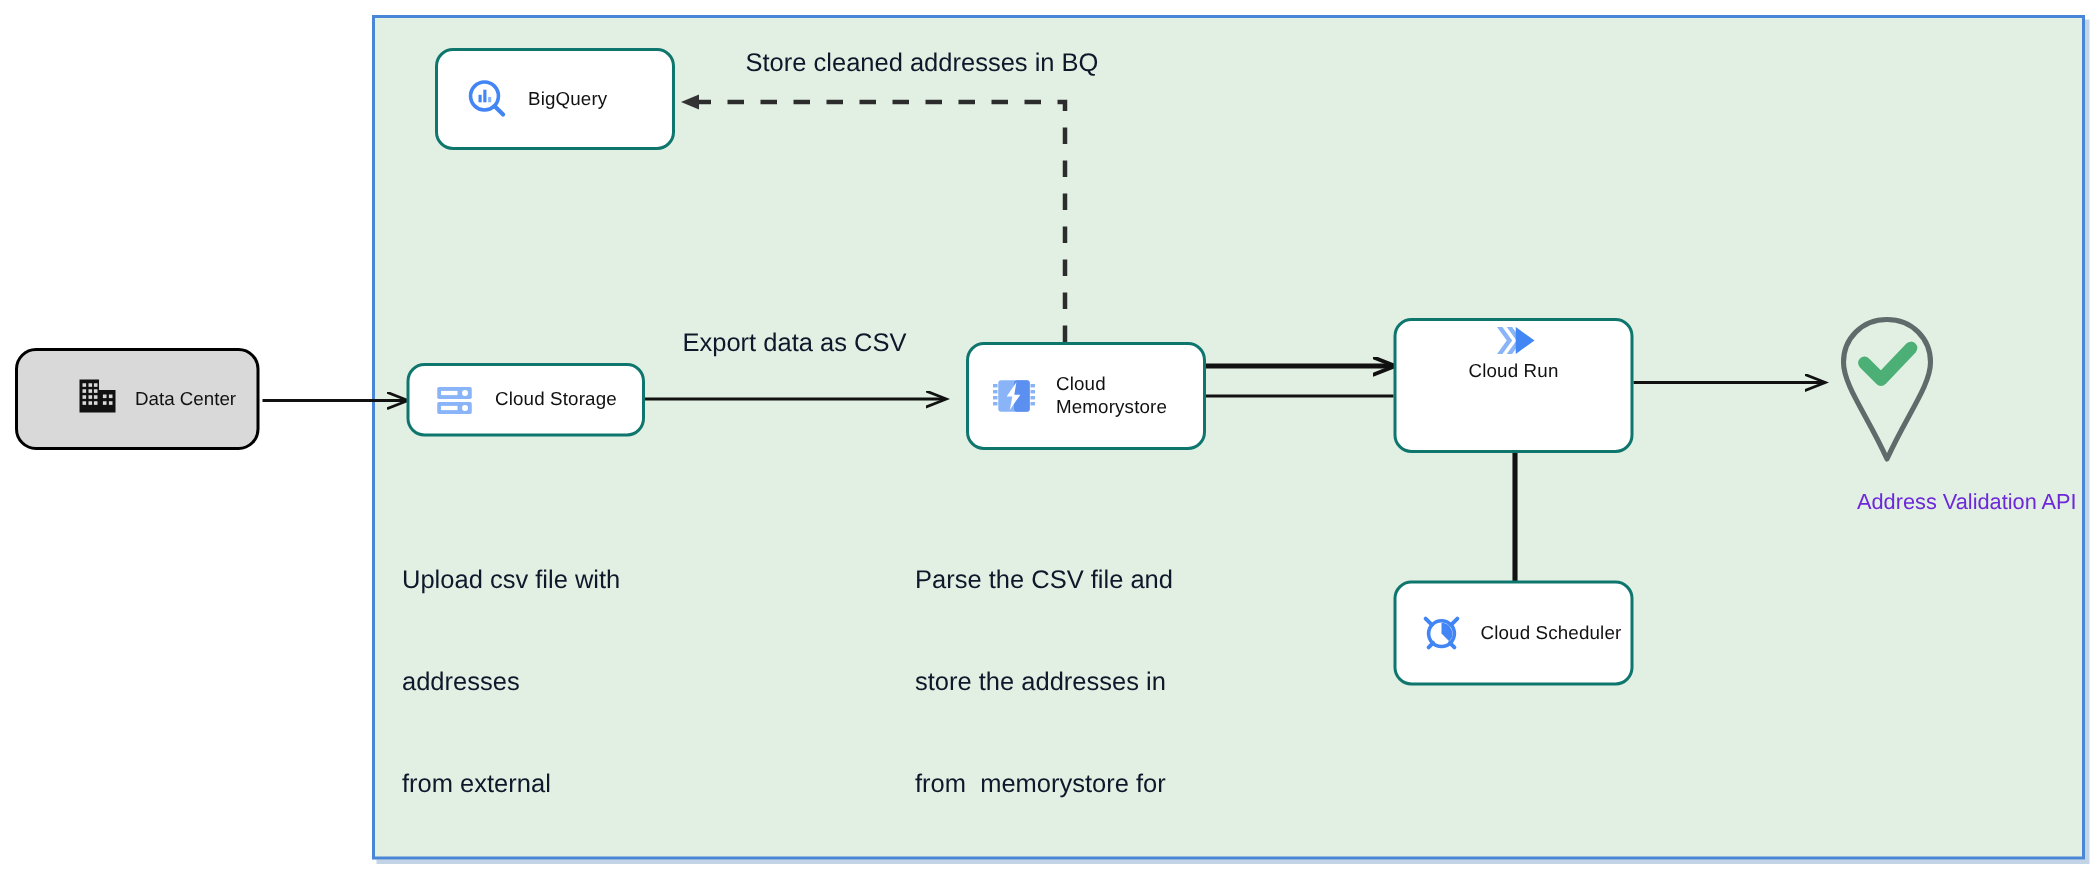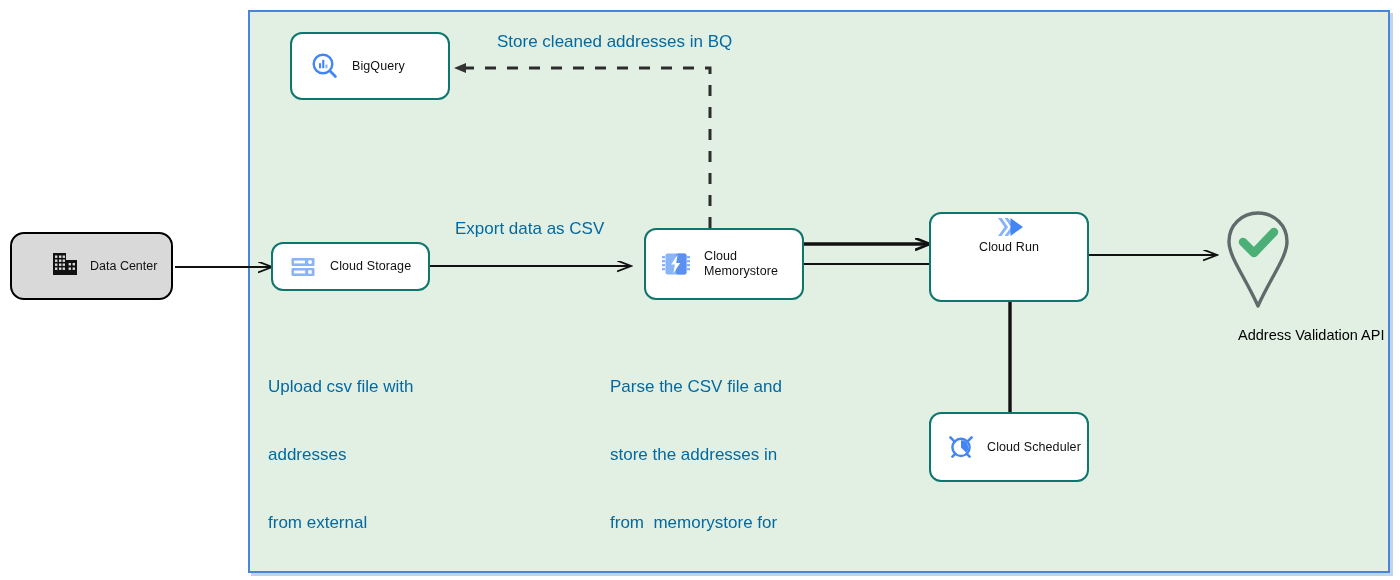--- a/index.html
+++ b/index.html
@@ -55,33 +55,33 @@
     border-radius:14px;
     padding-left:16px;
   }
   .dc .lbl{font-size:12.5px;color:#111;}
 
   
   #n-bigquery{left:290px;top:32px;width:160px;height:68px;}
   #n-storage {left:271px;top:230px;width:159px;height:49px;margin-top:12px;}
   #n-memory  {left:630px;top:228px;width:160px;height:72px;margin-left:14px;}
   #n-run     {left:929px;top:212px;width:160px;height:90px;flex-direction:column;}
-  #n-sched   {left:929px;top:412px;width:160px;height:70px;}
+  #n-sched   {left:929px;top:387px;width:160px;height:70px;}
 
   
   .txt{
     position:absolute;
-    color:#0369a1;
+    color:#0f172a;
     white-space:pre;
     line-height:1.33;
   }
   .t-edge{font-size:17px;}
   .t-body{font-size:17px;}
   .t-small{font-size:14.5px;}
-  .t-api{font-size:14.5px;line-height:1.3;color:#000000;}
+  .t-api{font-size:14.5px;line-height:1.3;color:#6d28d9;}
 
   #lbl-store-bq   {left:497px;top:31px;}
   #lbl-export-csv {left:455px;top:218px;}
   #lbl-upload     {left:268px;top:331px;}
   #lbl-parse      {left:610px;top:331px;}
   #lbl-periodic   {left:1030px;top:347px;}
   #lbl-api        {left:1238px;top:326px;width:150px;white-space:normal;}
 </style>
 </head>
 <body>

